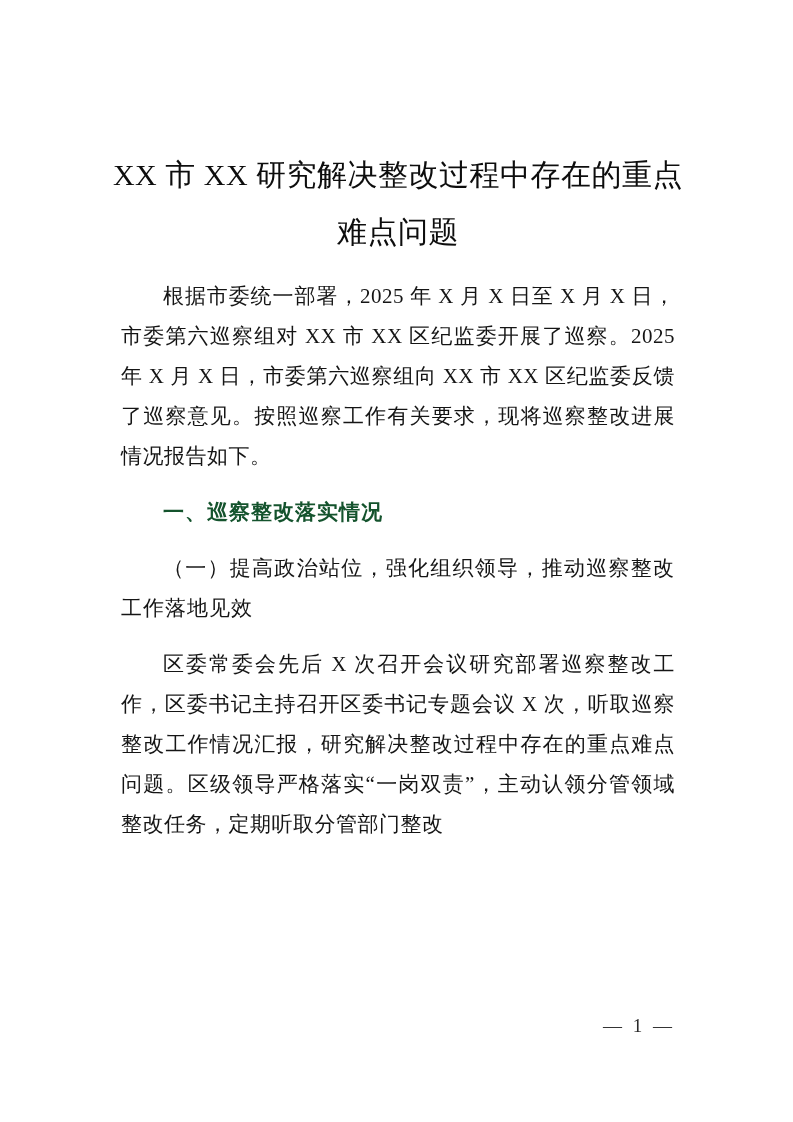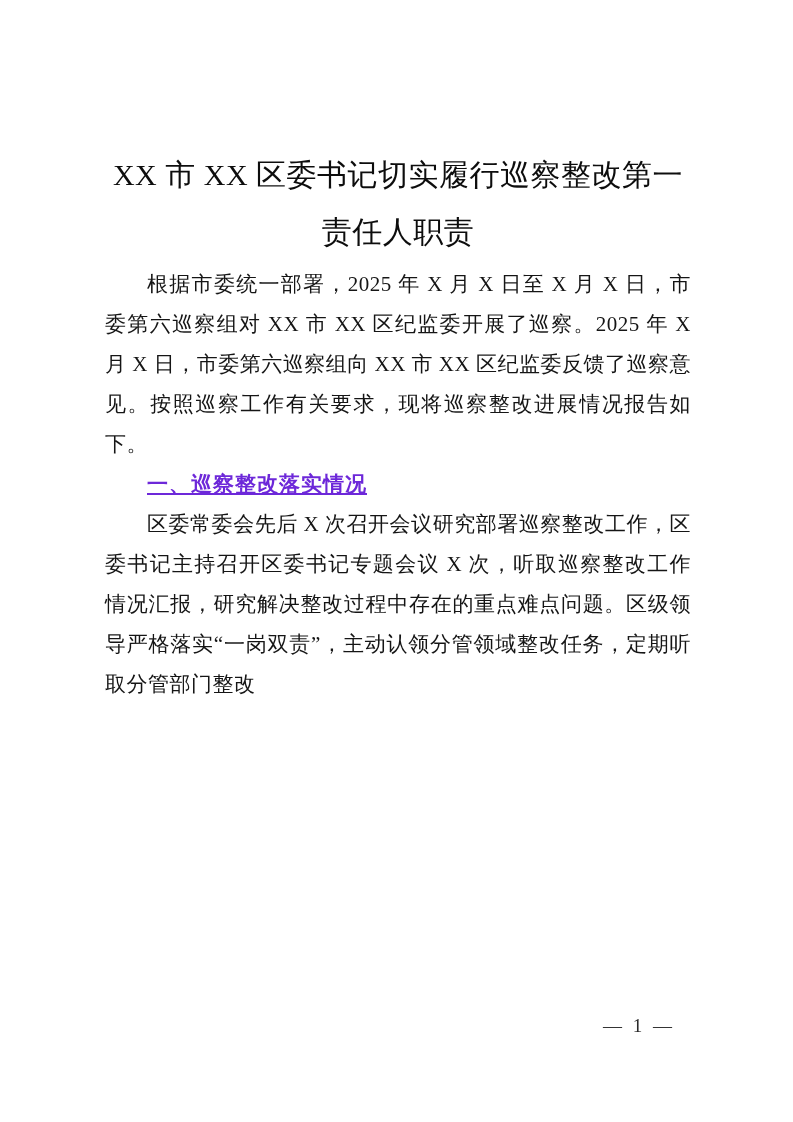--- a/index.html
+++ b/index.html
@@ -29,35 +29,34 @@
     line-height: 57px;
     text-align: center;
     letter-spacing: 0.5px;
     font-weight: 500;
     color: #0d0d0d;
   }
   .body-text {
     margin-top: 4px;
   }
   .para {
-    margin: 0;
+    margin: 16px;
     font-size: 21px;
     line-height: 40px;
     text-align: justify;
     text-justify: inter-ideograph;
     text-indent: 2em;
     letter-spacing: 0.5px;
     color: #151515;
   }
   .heading-1 {
     font-family: "Liberation Sans", sans-serif;
     font-weight: 700;
     letter-spacing: 1px;
-    color: #6d28d9;
-    text-decoration: underline;
+    color: #14532d;
   }
   .heading-2 {
     
     font-weight: 500;
     letter-spacing: 1px;
   }
   .page-number {
     position: absolute;
     top: 1014px;
     right: 118px;
@@ -68,23 +67,24 @@
     font-family: "Liberation Serif", serif;
     white-space: nowrap;
   }
 </style>
 </head>
 <body>
 
 <div class="page">
   <div class="content">
 
-    <div class="doc-title">XX 市 XX 区委书记切实履行巡察整改第一责任人职责</div>
+    <div class="doc-title">XX 市 XX 研究解决整改过程中存在的重点难点问题</div>
 
     <div class="body-text">
       <p class="para">根据市委统一部署，2025 年 X 月 X 日至 X 月 X 日，市委第六巡察组对 XX 市 XX 区纪监委开展了巡察。2025 年 X 月 X 日，市委第六巡察组向 XX 市 XX 区纪监委反馈了巡察意见。按照巡察工作有关要求，现将巡察整改进展情况报告如下。</p>
       <p class="para heading-1">一、巡察整改落实情况</p>
+      <p class="para heading-2">（一）提高政治站位，强化组织领导，推动巡察整改工作落地见效</p>
       <p class="para">区委常委会先后 X 次召开会议研究部署巡察整改工作，区委书记主持召开区委书记专题会议 X 次，听取巡察整改工作情况汇报，研究解决整改过程中存在的重点难点问题。区级领导严格落实“一岗双责”，主动认领分管领域整改任务，定期听取分管部门整改</p>
     </div>
   </div>
 
   <div class="page-number">— 1 —</div>
 </div>
 
 </body></html>

